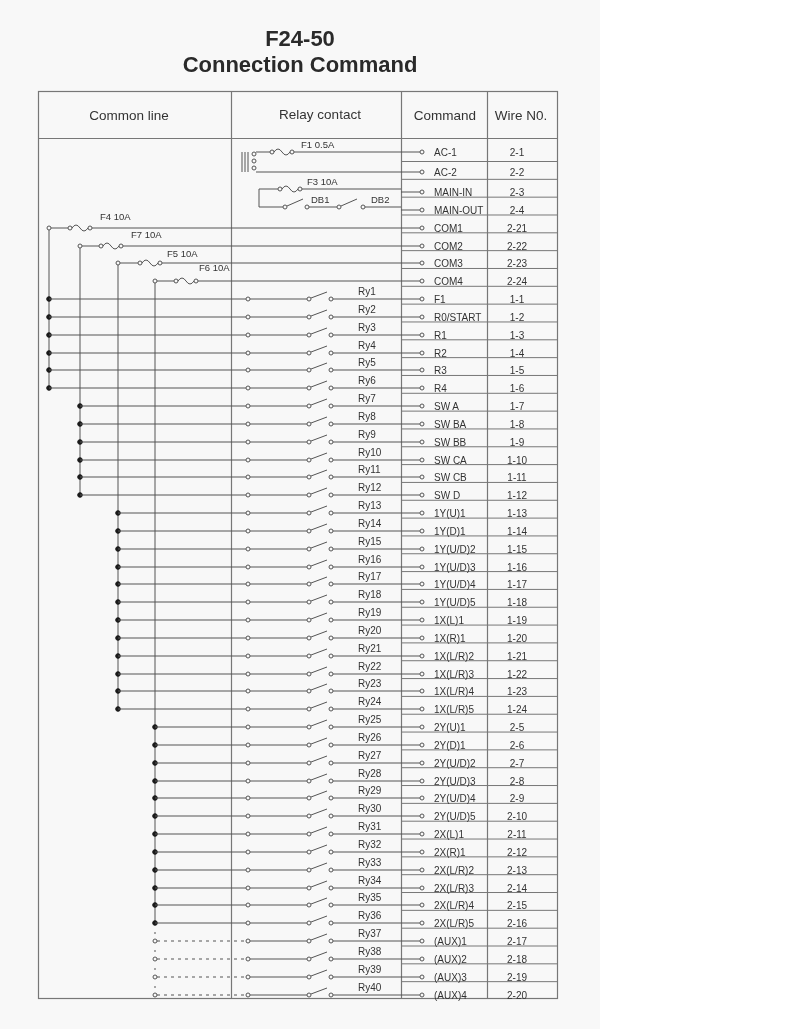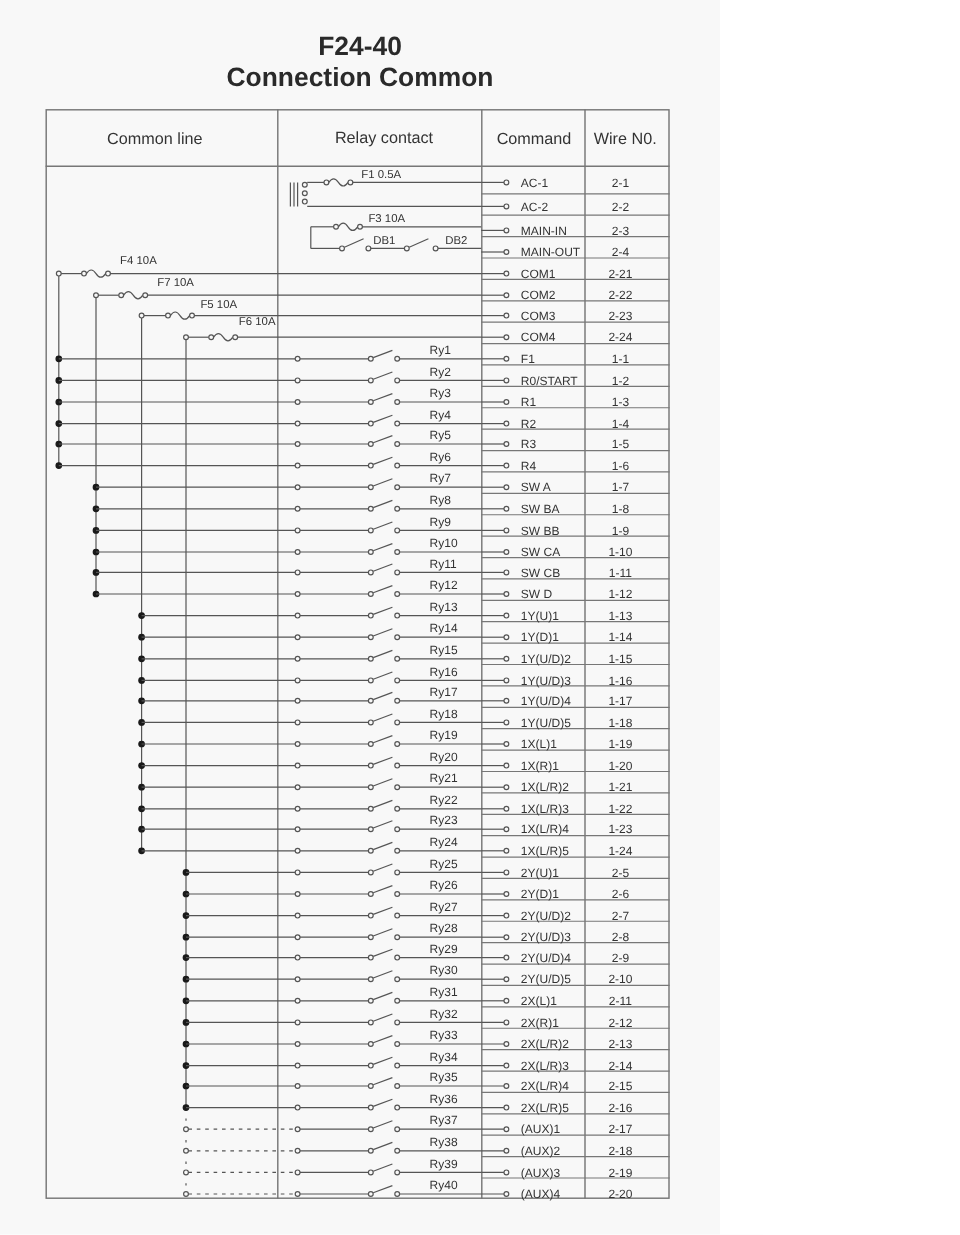--- a/index.html
+++ b/index.html
@@ -10,22 +10,22 @@
            font-weight:bold; font-size:22px; line-height:26px; color:#2a2a2a; }
   #diagram { position:absolute; left:0; top:0; }
   svg text { font-family:"Liberation Sans", sans-serif; fill:#333; }
 </style>
 </head>
 <body>
 
 <div id="page"></div>
 
 <div id="title">
-  <div>F24-40</div>
-  <div>Connection Common</div>
+  <div>F24-50</div>
+  <div>Connection Command</div>
 </div>
 
 <svg id="diagram" width="800" height="1029" xmlns="http://www.w3.org/2000/svg">
 
   <g id="frame" stroke="#777" stroke-width="1.2" fill="none">
     <rect x="38.5" y="91.5" width="519" height="907"></rect>
     <line x1="38" y1="138.5" x2="558" y2="138.5"></line>
     <line x1="231.5" y1="91" x2="231.5" y2="999"></line>
     <line x1="401.5" y1="91" x2="401.5" y2="999"></line>
     <line x1="487.5" y1="91" x2="487.5" y2="999"></line>

